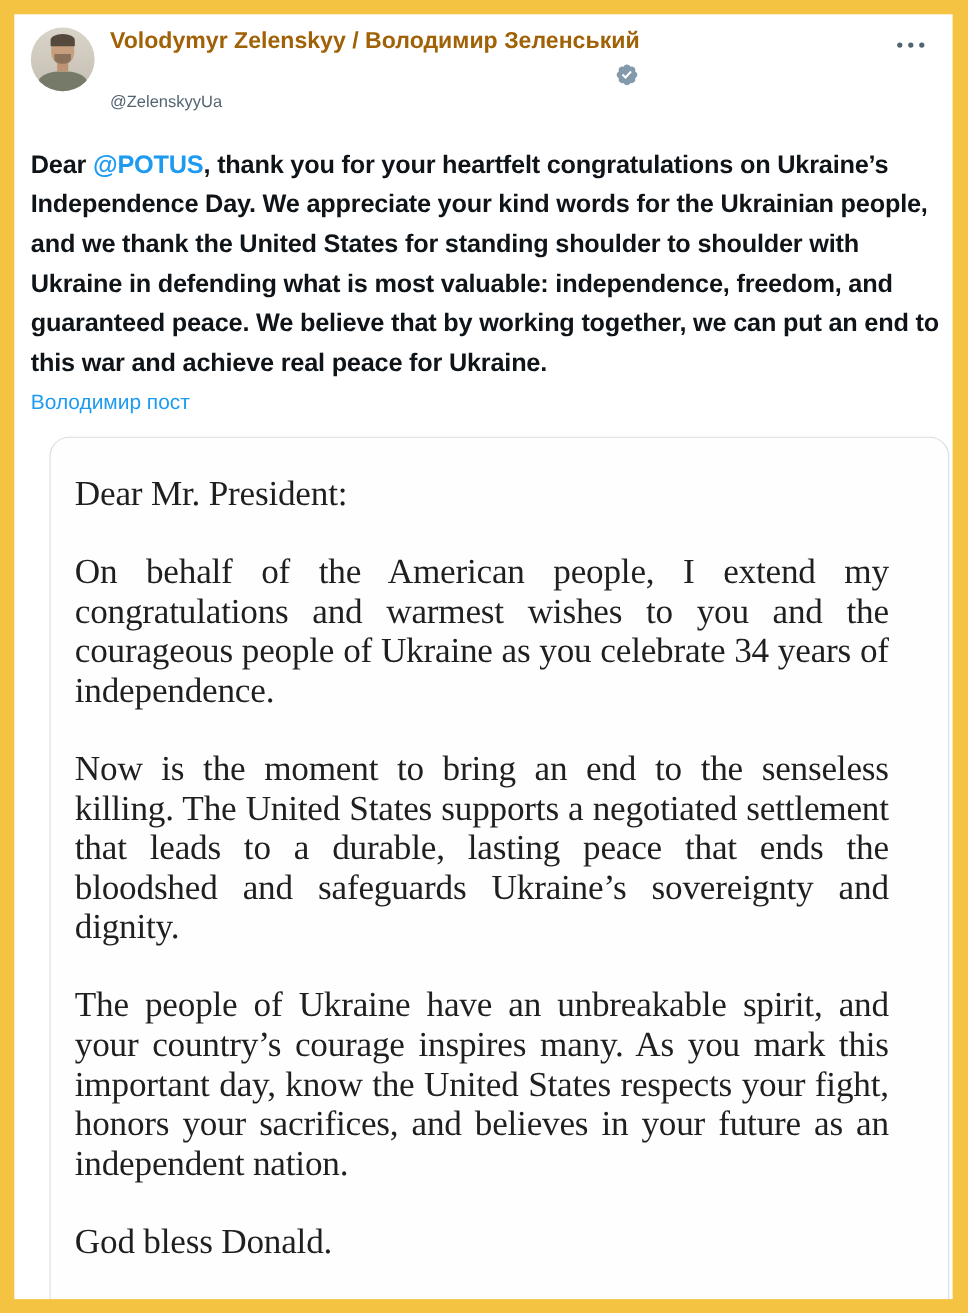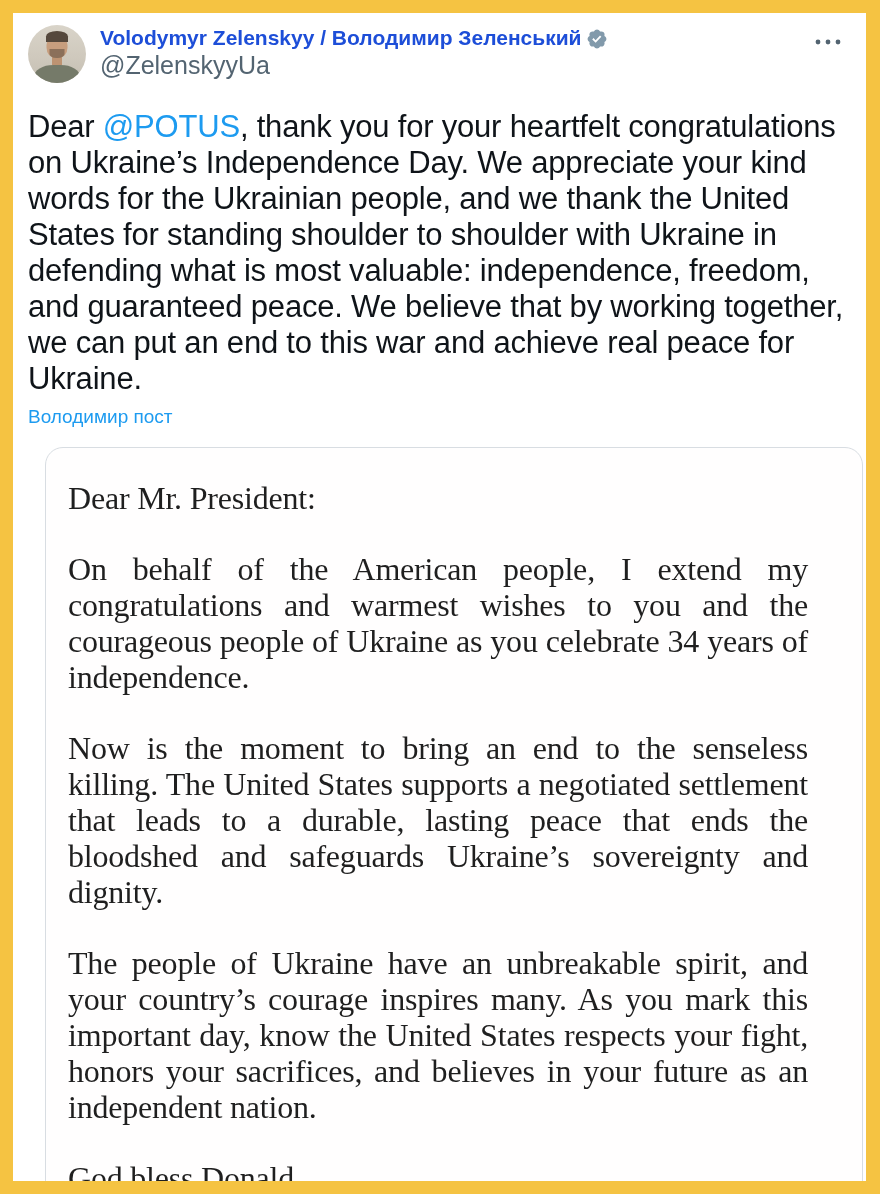--- a/index.html
+++ b/index.html
@@ -47,38 +47,40 @@
     position:absolute; left:50%; top:30px; transform:translateX(-50%);
     width:10px; height:10px; background:#bd9372;
   }
   .av-shirt {
     position:absolute; left:50%; bottom:-10px; transform:translateX(-50%);
     width:46px; height:28px; border-radius:42% 42% 0 0;
     background:#757a69;
   }
   .id-block { margin-left:14px; min-width:0; }
   .name-row {
-    display:flex; align-items:center; gap:5px;
-    font-size:21px; font-weight:700; color:#1d4ed8;
+    display:flex; align-items:flex-end; gap:5px;
+    font-size:21px; font-weight:700; color:#a16207;
     line-height:26px; white-space:nowrap;
     cursor:pointer;
+    flex-direction:column;
   }
   .badge { width:22px; height:22px; flex:0 0 auto; margin-top:1px; }
   .handle {
-    font-size:25px; color:#536471; line-height:24px; margin-top:2px;
+    font-size:15px; color:#536471; line-height:24px; margin-top:2px;
   }
   .more-btn {
     margin-left:auto; padding:6px 2px; cursor:pointer; margin-top:2px;
   }
 
   
   .tweet-text {
     margin:26px 10px 0 15px;
-    font-size:31px; line-height:36px; color:#0f1419;
+    font-size:23px; line-height:36px; color:#0f1419;
     letter-spacing:-0.2px;
+    font-weight:bold;
   }
   .mention { color:#1d9bf0; text-decoration:none; cursor:pointer; }
   .translate {
     display:inline-block; margin:8px 0 0 15px;
     font-size:19px; line-height:24px; color:#1d9bf0;
     text-decoration:none; cursor:pointer;
   }
 
   
   .letter-card {

